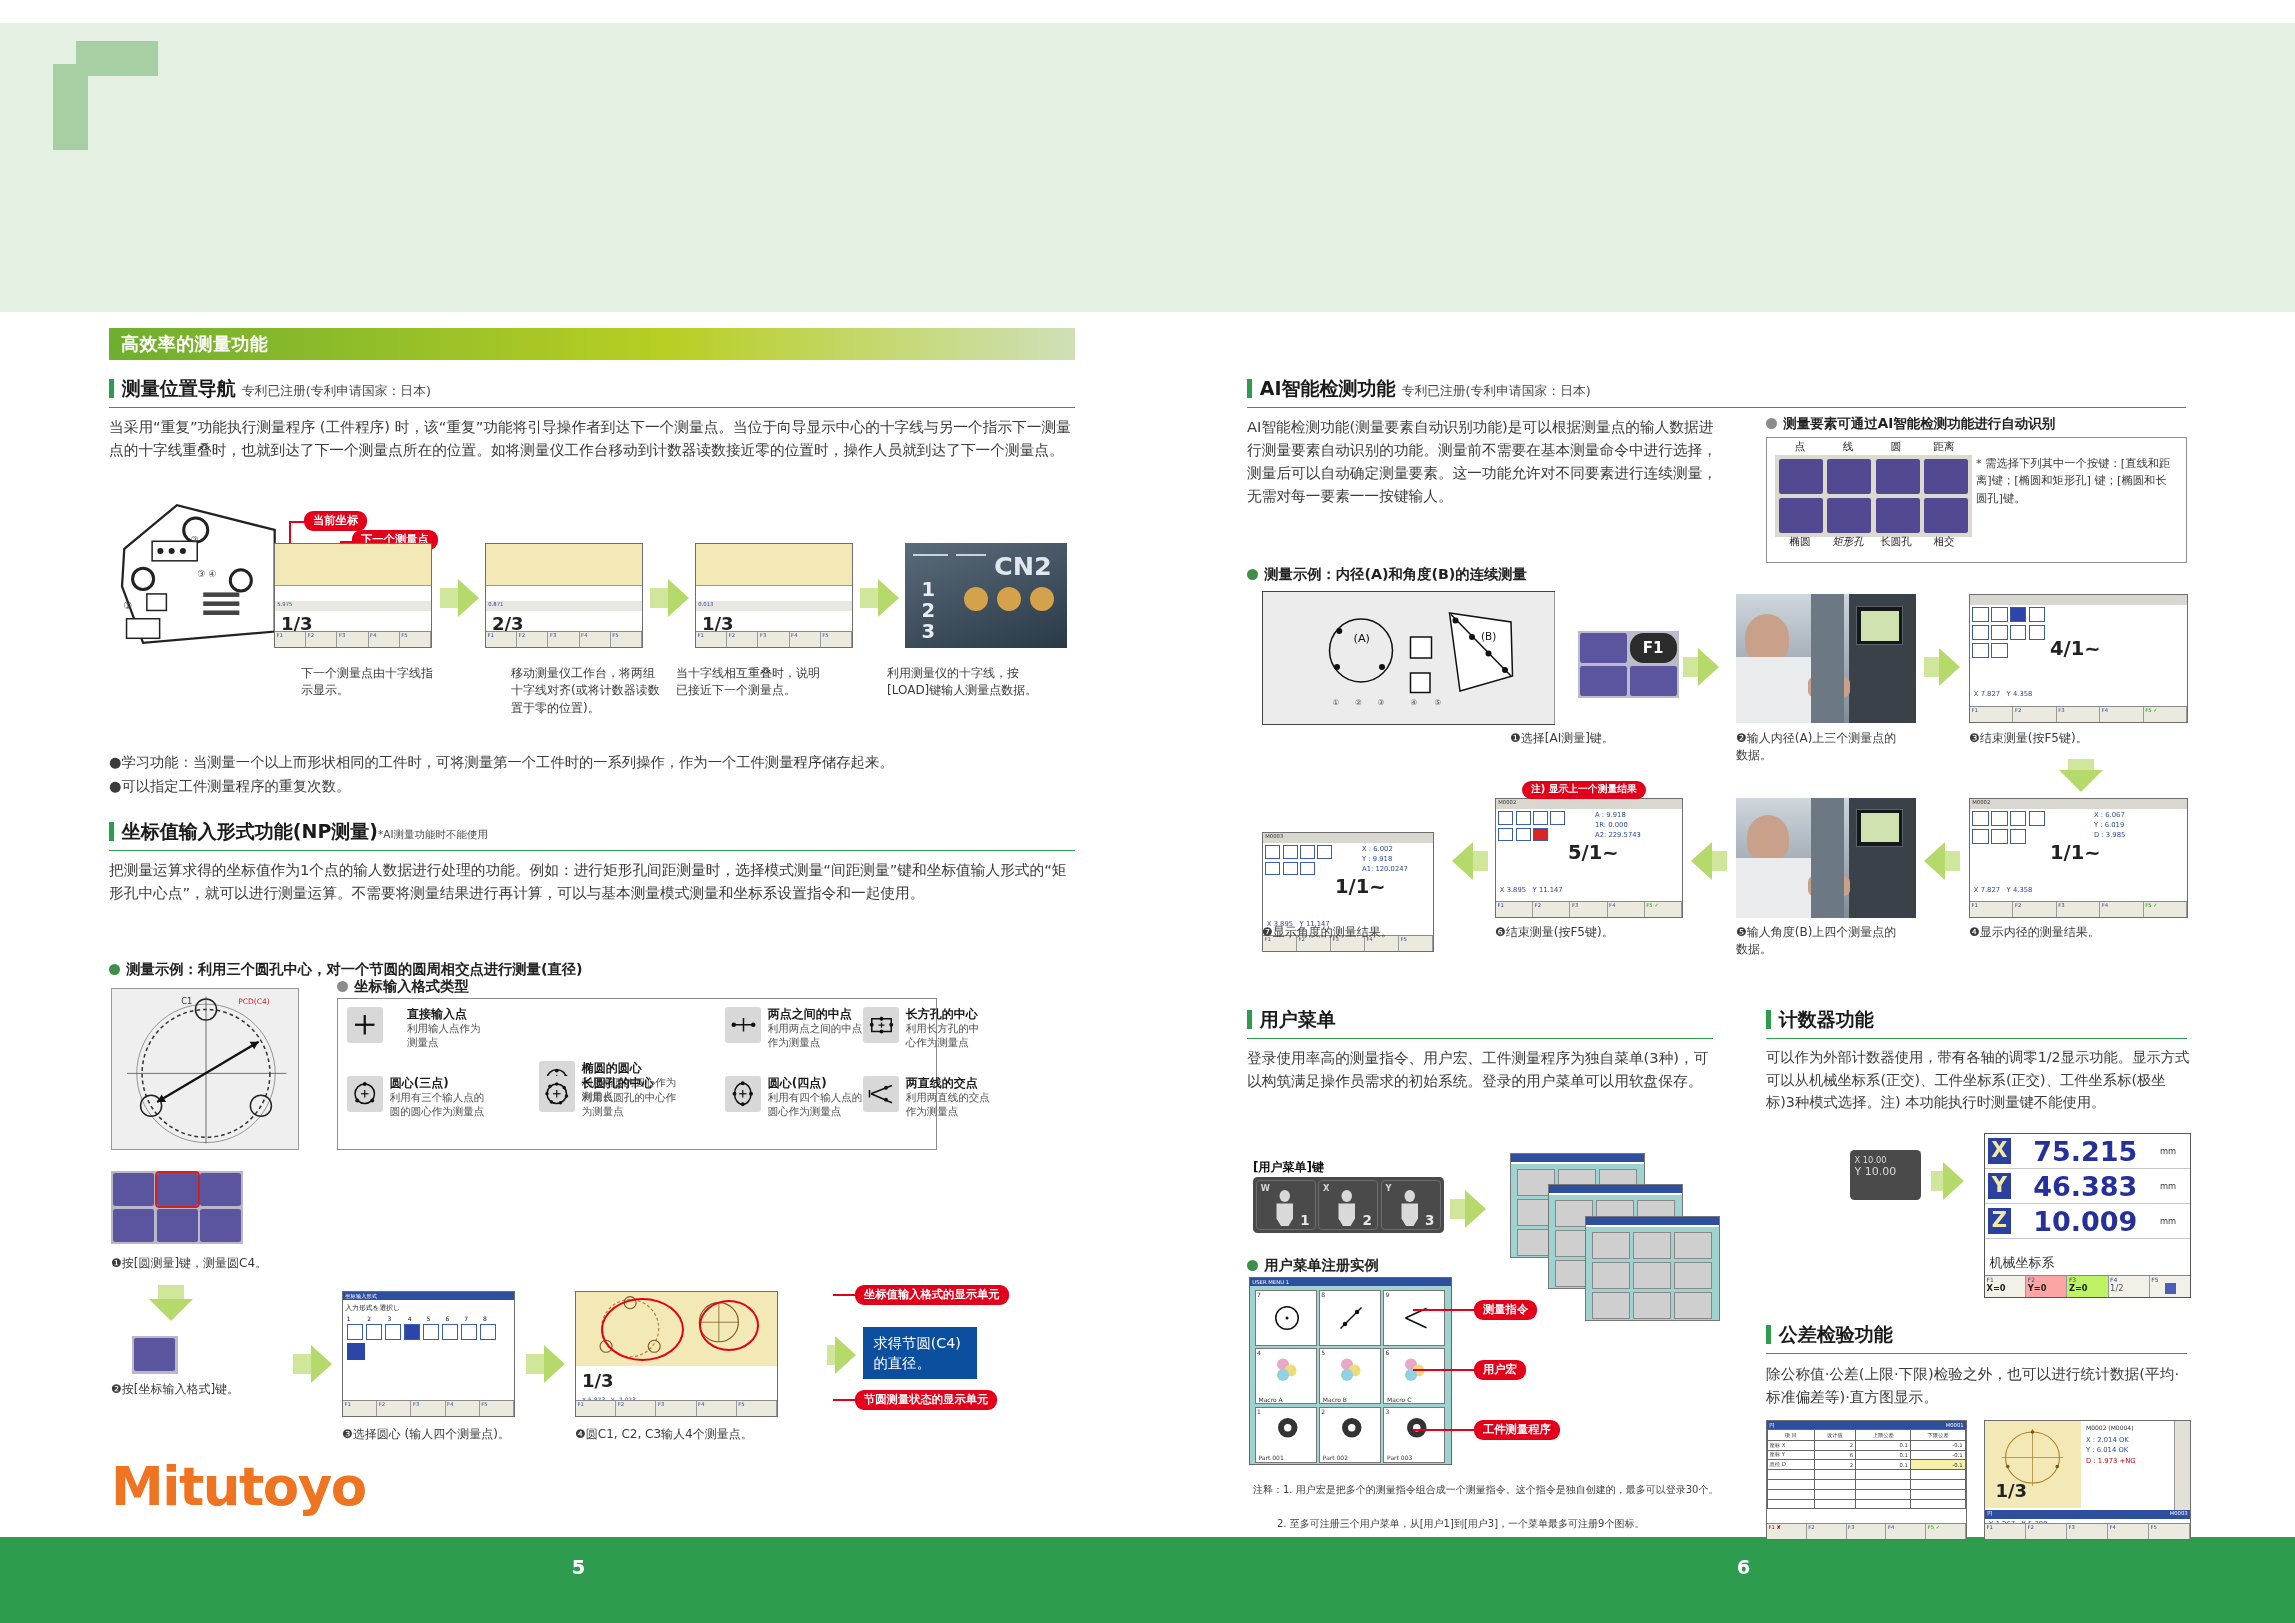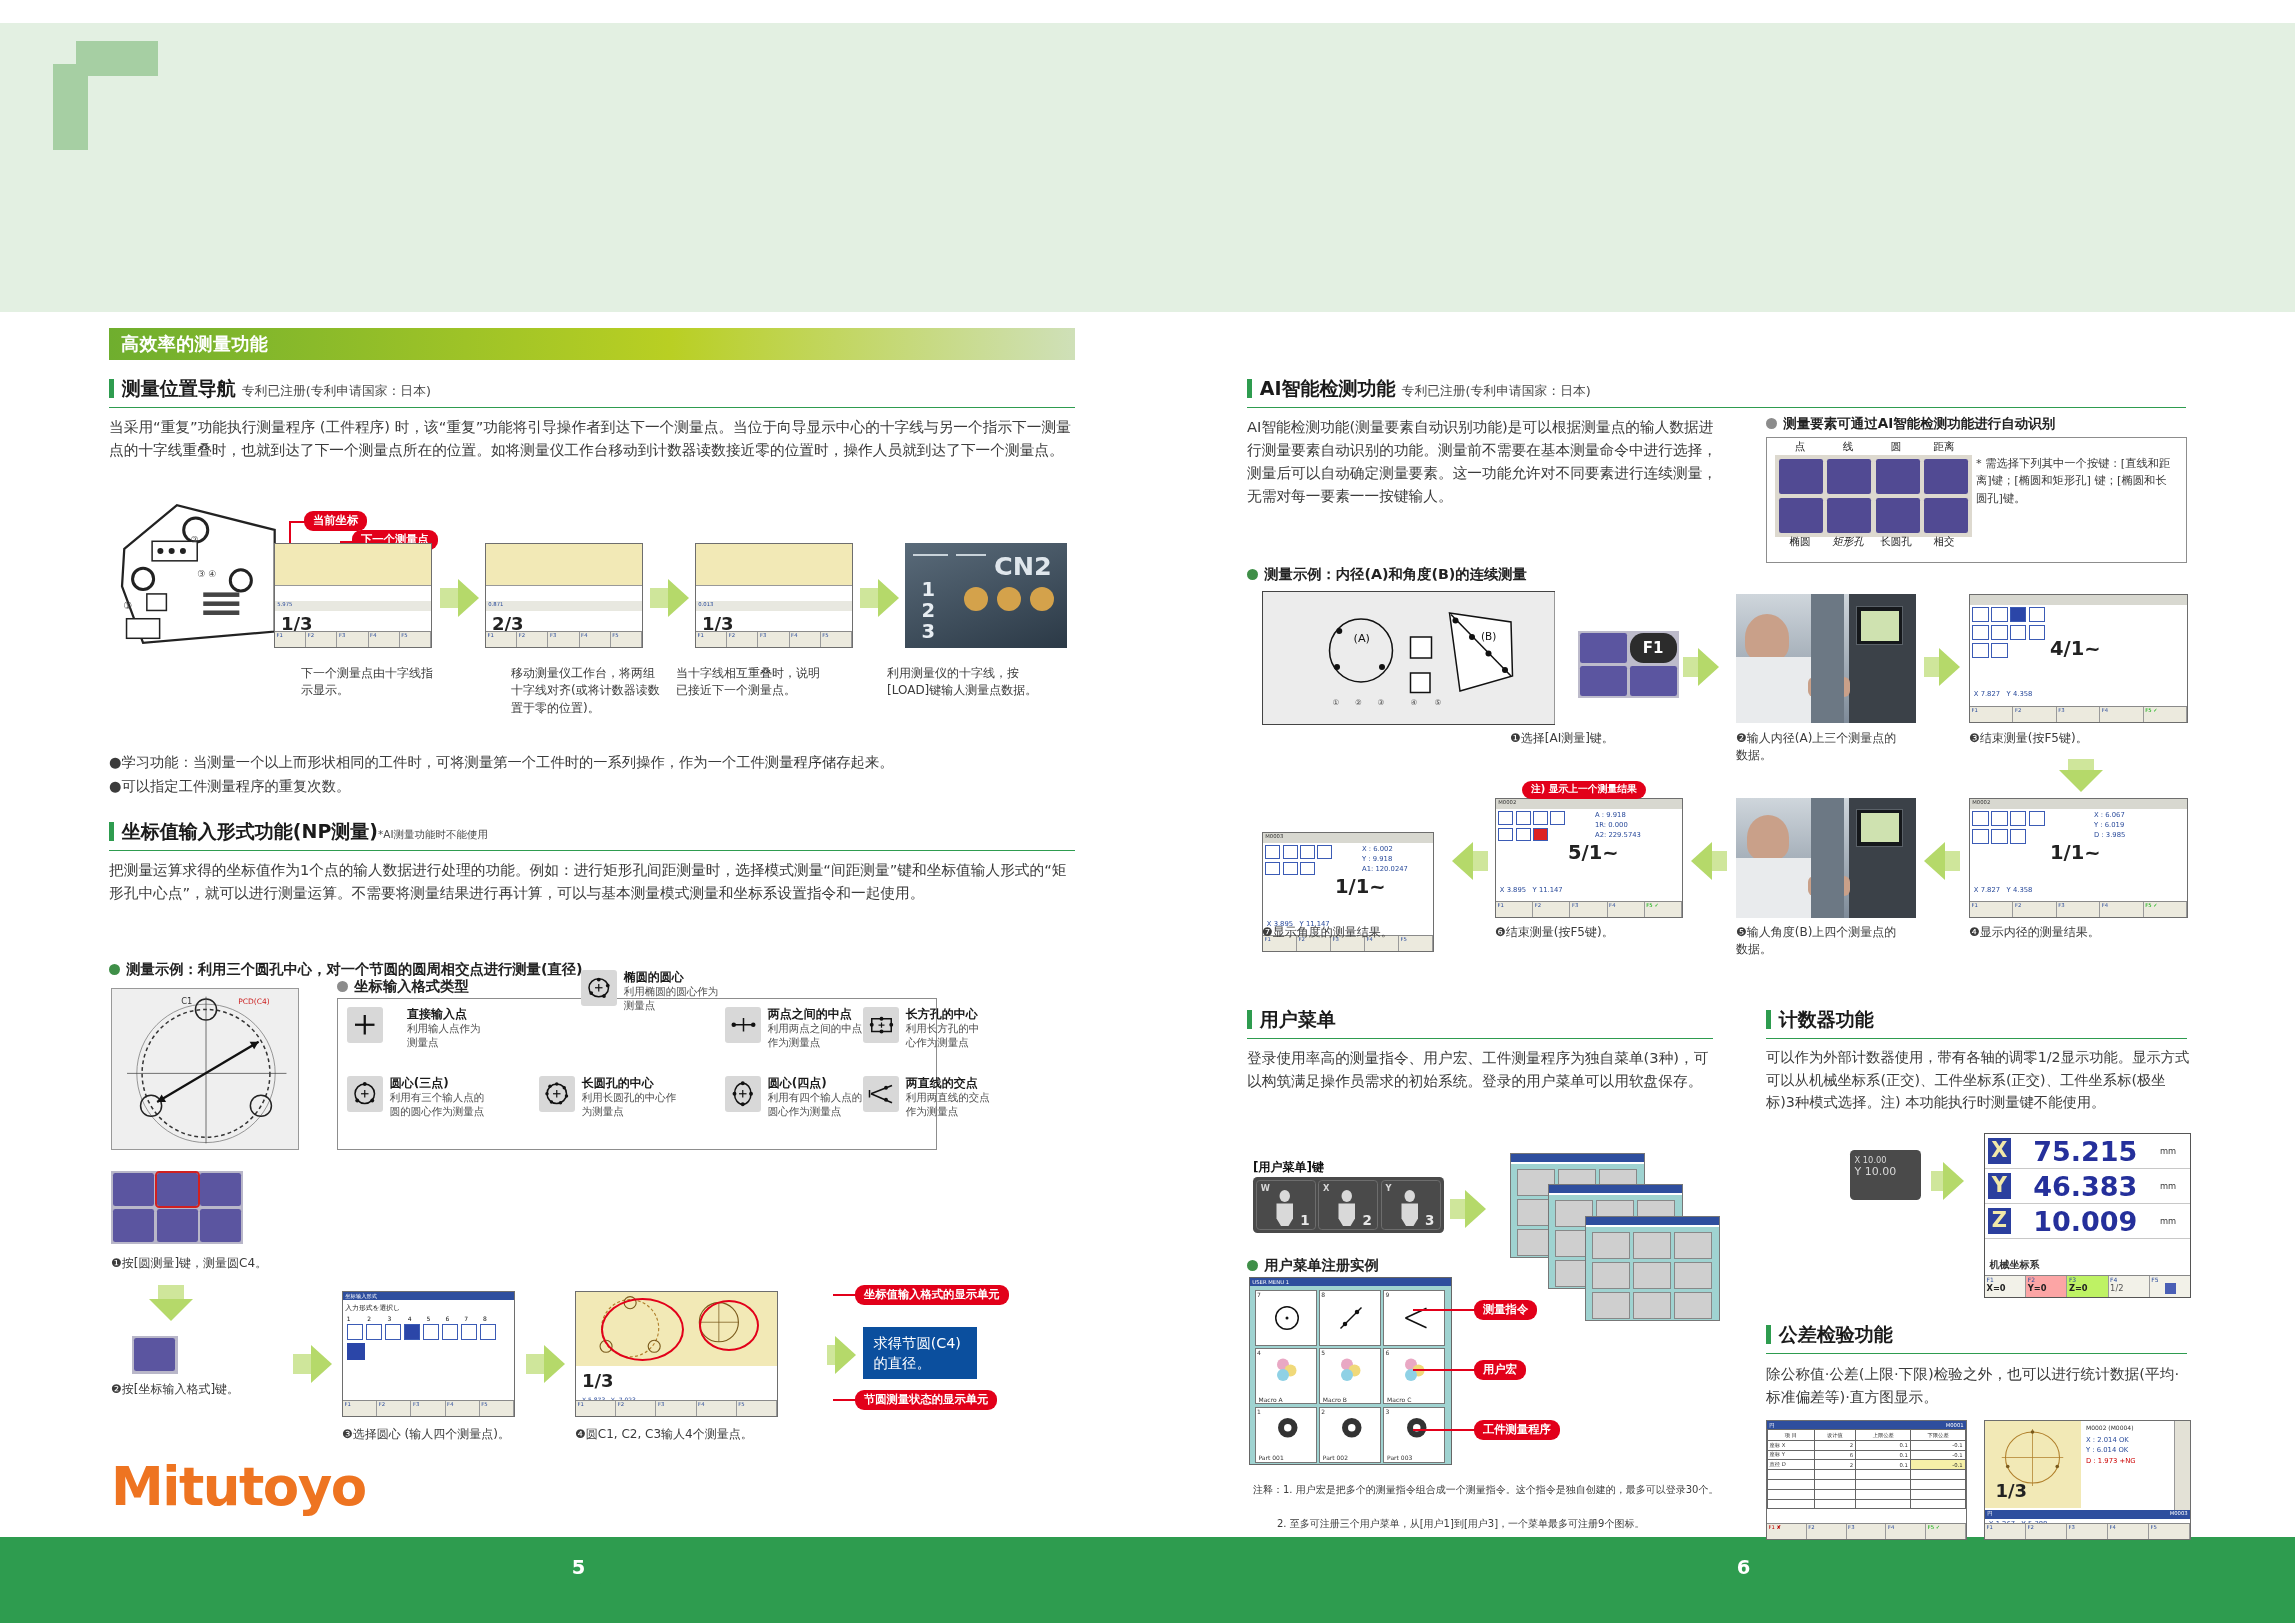--- a/index.html
+++ b/index.html
@@ -297,21 +297,21 @@
     <svg width="25.5" height="25.5" viewBox="0 0 34 34">
         <line x1="17" y1="4" x2="17" y2="30" stroke="#111" stroke-width="3"></line>
         <line x1="4" y1="17" x2="30" y2="17" stroke="#111" stroke-width="3"></line>
       </svg>
   </div>
   <div class="tx">
       <b>直接输入点</b>
     <span>利用输人点作为测量点</span>
     </div>
 </div>
-<div class="type-item" style="left:539px; top:970px; width:139px;margin-left:42px;">
+<div class="type-item" style="left:539px; top:1061px; width:139px;">
   <div class="ic">
     <svg width="25.5" height="25.5" viewBox="0 0 34 34">
         <ellipse cx="17" cy="17" rx="13" ry="12" fill="none" stroke="#111" stroke-width="2"></ellipse>
     <circle cx="17" cy="6" r="2.5" fill="#111"></circle>
         <circle cx="29" cy="14" r="2.5" fill="#111"></circle>
         <circle cx="7" cy="24" r="2.5" fill="#111"></circle>
         <circle cx="24" cy="28" r="2.5" fill="#111"></circle>
     <line x1="17" y1="12" x2="17" y2="22" stroke="#111" stroke-width="1.6"></line>
         <line x1="12" y1="17" x2="22" y2="17" stroke="#111" stroke-width="1.6"></line>
       </svg>
@@ -984,21 +984,21 @@
   <div class="row">
     <div class="ax">Y</div>
     <div class="val">46.383</div>
     <div class="mm">mm</div>
   </div>
   <div class="row">
     <div class="ax">Z</div>
     <div class="val">10.009</div>
     <div class="mm">mm</div>
   </div>
-  <div style="position:absolute;left:4.5px;bottom:25.5px;font-size:10px;color:#333;font-weight:bold;">机械坐标系</div>
+  <div style="position:absolute;left:4.5px;bottom:25.5px;font-size:13px;color:#333;">机械坐标系</div>
   <div style="position:absolute;left:0;bottom:0;width:100%;height:22.5px;display:flex;border-top:0.8px solid #888;">
     <div style="flex:1;border-right:0.8px solid #999;background:#f2f1e8;font-size:6px;color:#2a4b9b;padding-left:1.5px;">
       <span>F1</span>
       <div style="font-size:8.3px;color:#222;font-weight:bold;">X=0</div></div>
     <div style="flex:1;border-right:0.8px solid #999;background:#fca5a5;font-size:6px;color:#2a4b9b;padding-left:1.5px;">
       <span>F2</span>
       <div style="font-size:8.3px;color:#222;font-weight:bold;">Y=0</div></div>
     <div style="flex:1;border-right:0.8px solid #999;background:#bef264;font-size:6px;color:#2a4b9b;padding-left:1.5px;">
       <span>F3</span>
       <div style="font-size:8.3px;color:#222;font-weight:bold;">Z=0</div></div>

